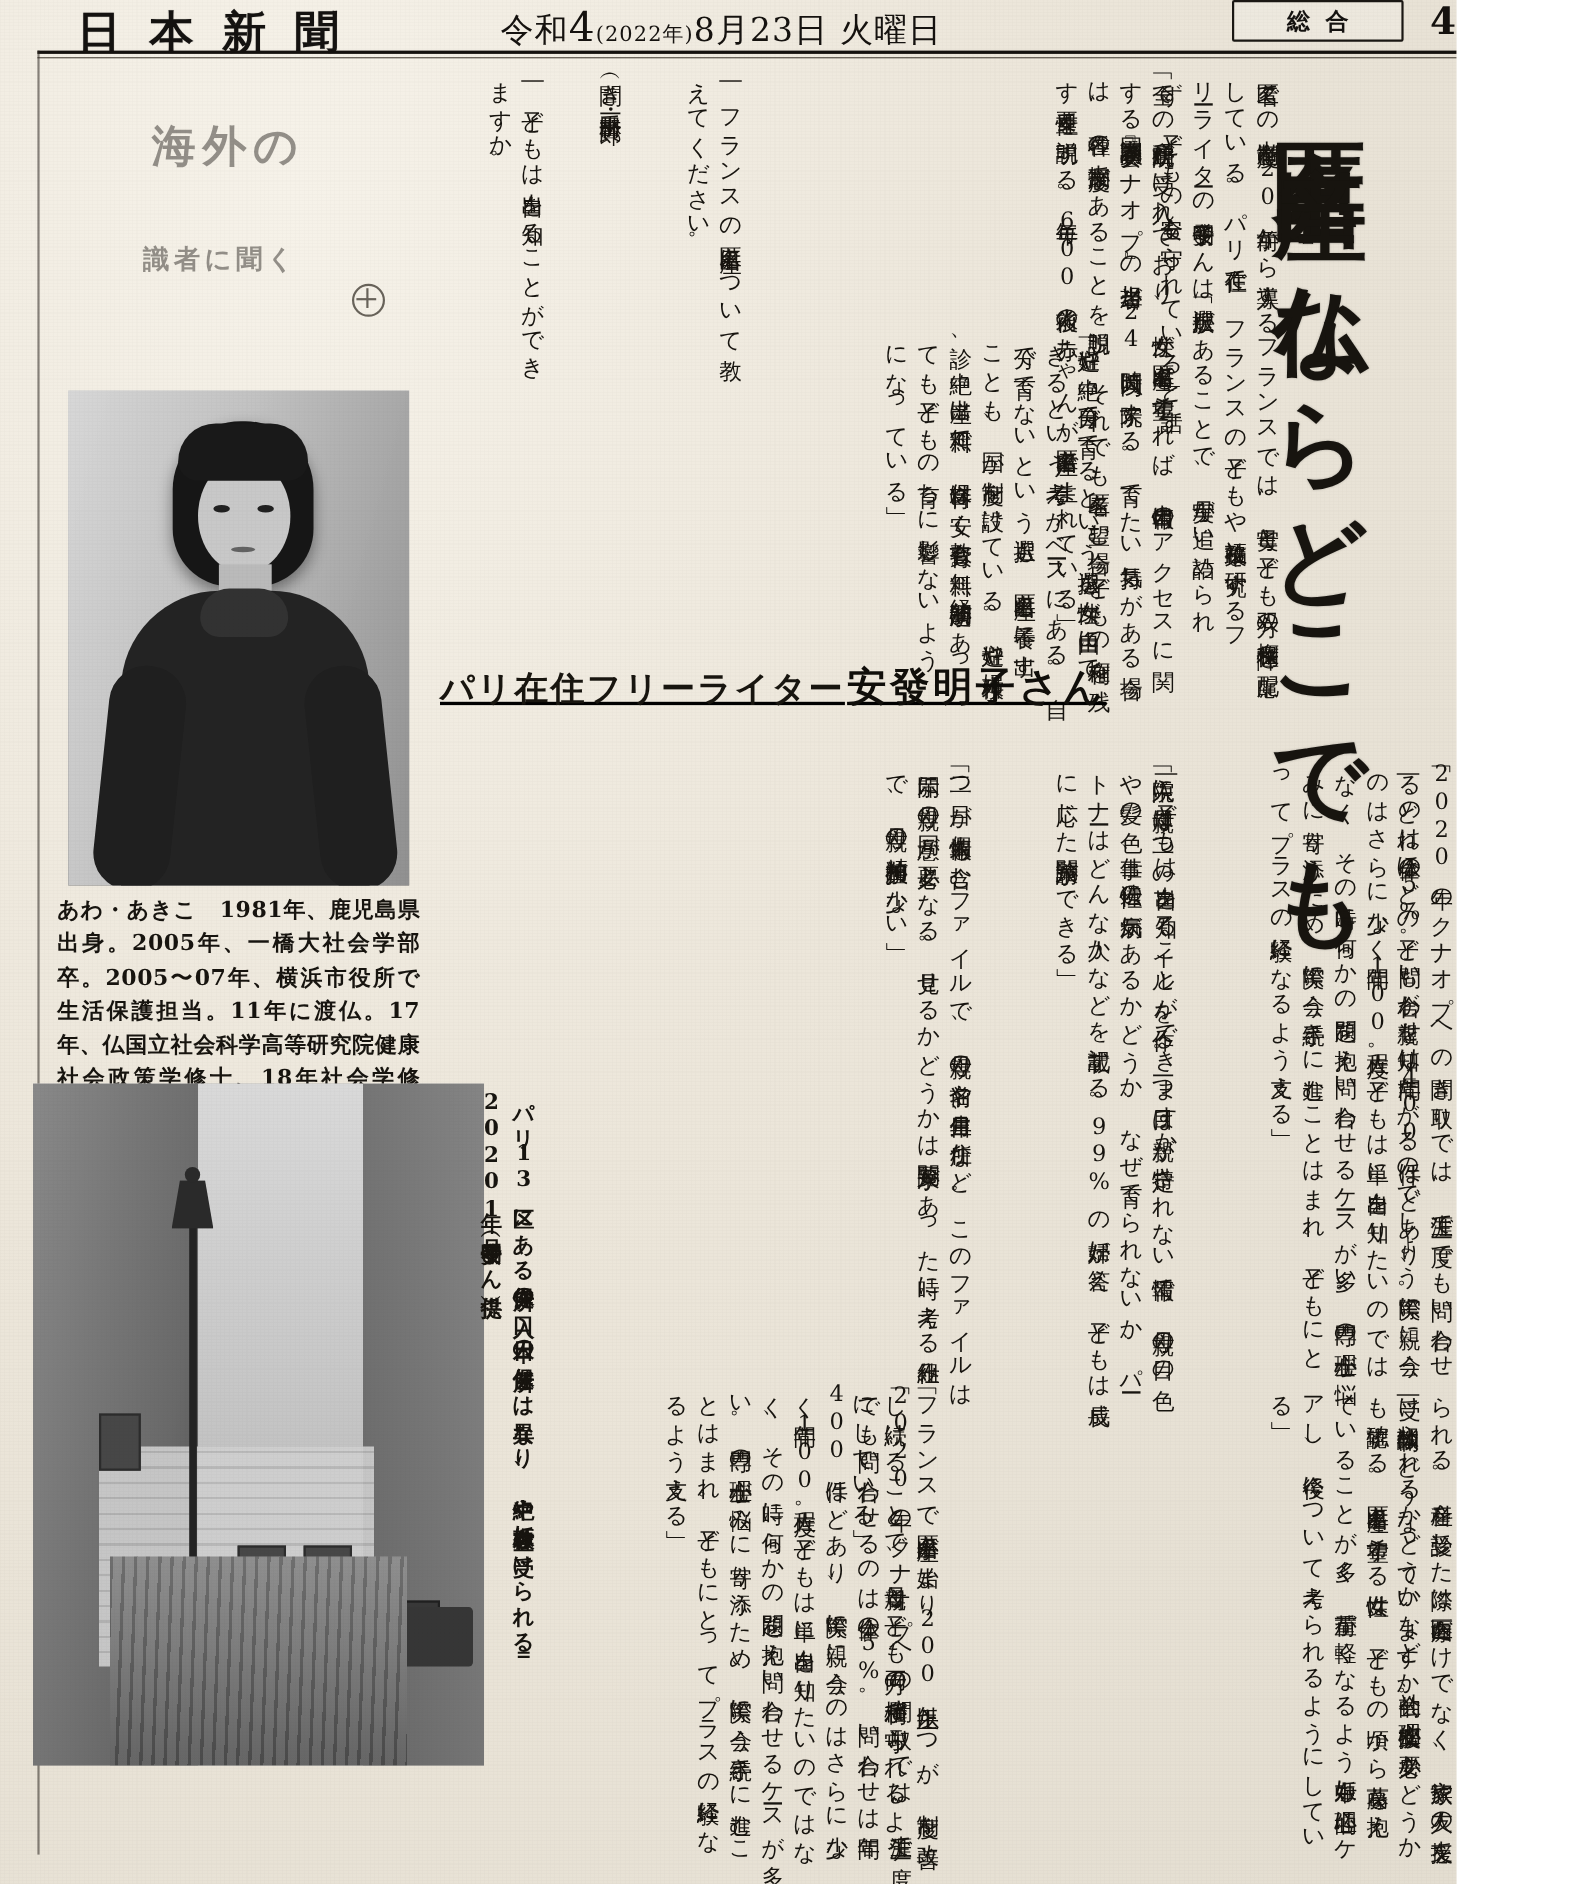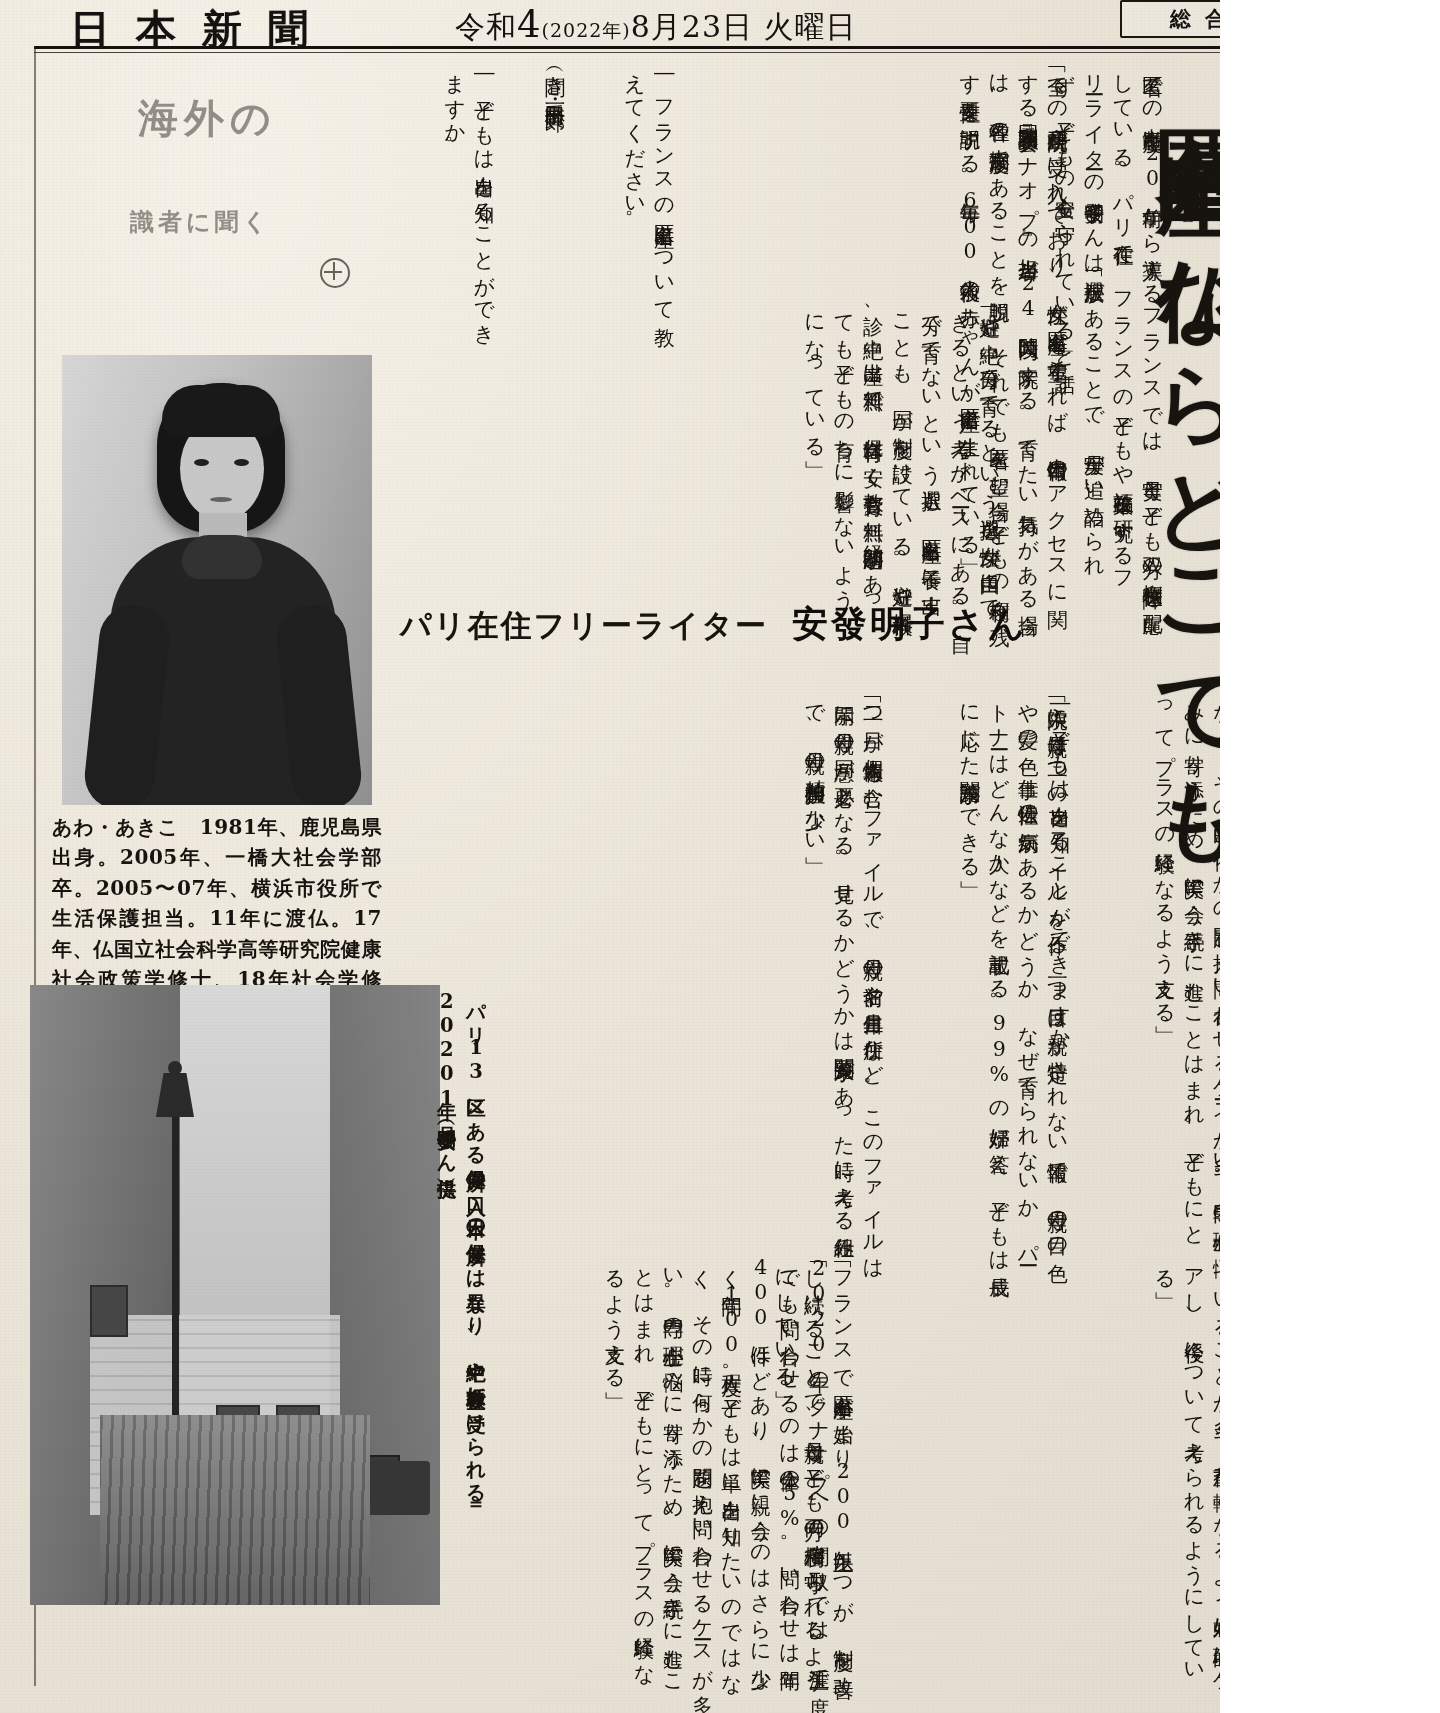--- a/index.html
+++ b/index.html
@@ -5,21 +5,21 @@
   html, body {
     margin: 0;
     padding: 0;
     background: #ffffff;
   }
   body {
     font-family: "DejaVu Serif", "Liberation Serif", serif;
   }
   #page {
     position: relative;
-    width: 1220px;
+    width: 1324px;
     height: 1713px;
     overflow: hidden;
     background: #efeae0;
     background-image:
       radial-gradient(ellipse at 20% 10%, #f6f2e9 0%, #ece6da 45%, #e3ddd0 100%);
   }
   
   #page::after {
     content: "";
     position: absolute;
@@ -143,21 +143,21 @@
     font-size: 86px;
     font-weight: 700;
     letter-spacing: 6px;
     line-height: 1.05;
     text-shadow: 0 0 2px rgba(0,0,0,.25);
   }
 
   
   #kicker {
     position: absolute;
-    top: 81px;
+    top: 95px;
     left: 110px;
     width: 255px;
     height: 200px;
     opacity: .48;
   }
   #kicker .k-line {
     writing-mode: horizontal-tb;
     font-weight: 700;
     color: #2a2622;
     letter-spacing: 6px;
@@ -379,22 +379,23 @@
   }
 
   
   #byline {
     position: absolute;
     top: 600px;
     left: 400px;
     width: 700px;
     display: flex;
     align-items: baseline;
-    gap: 24px;
+    gap: 2px;
     writing-mode: horizontal-tb;
+    text-decoration: underline;
   }
   #byline .role {
     font-size: 31px;
     font-weight: 700;
     letter-spacing: 2px;
     color: #18150f;
   }
   #byline .who {
     font-size: 36px;
     font-weight: 700;

